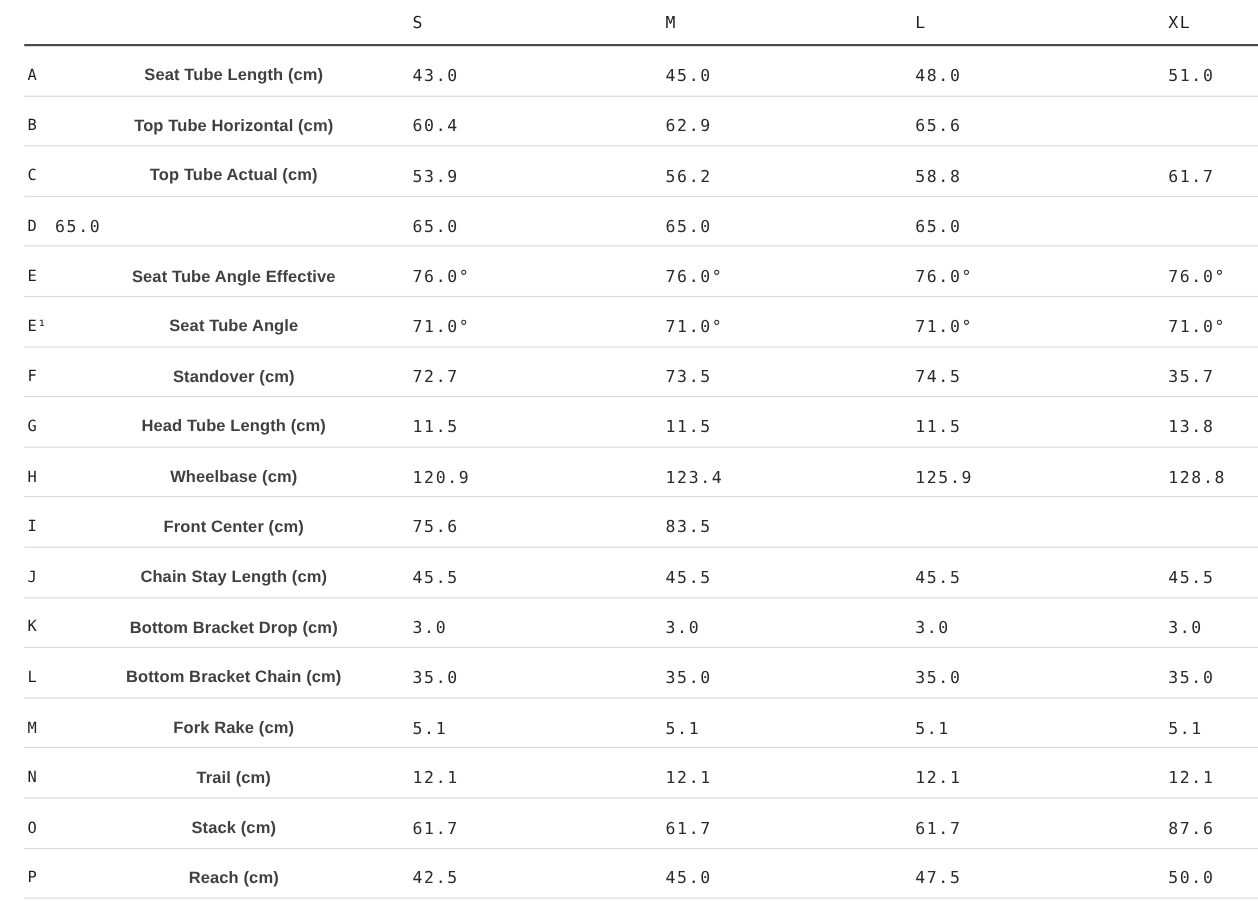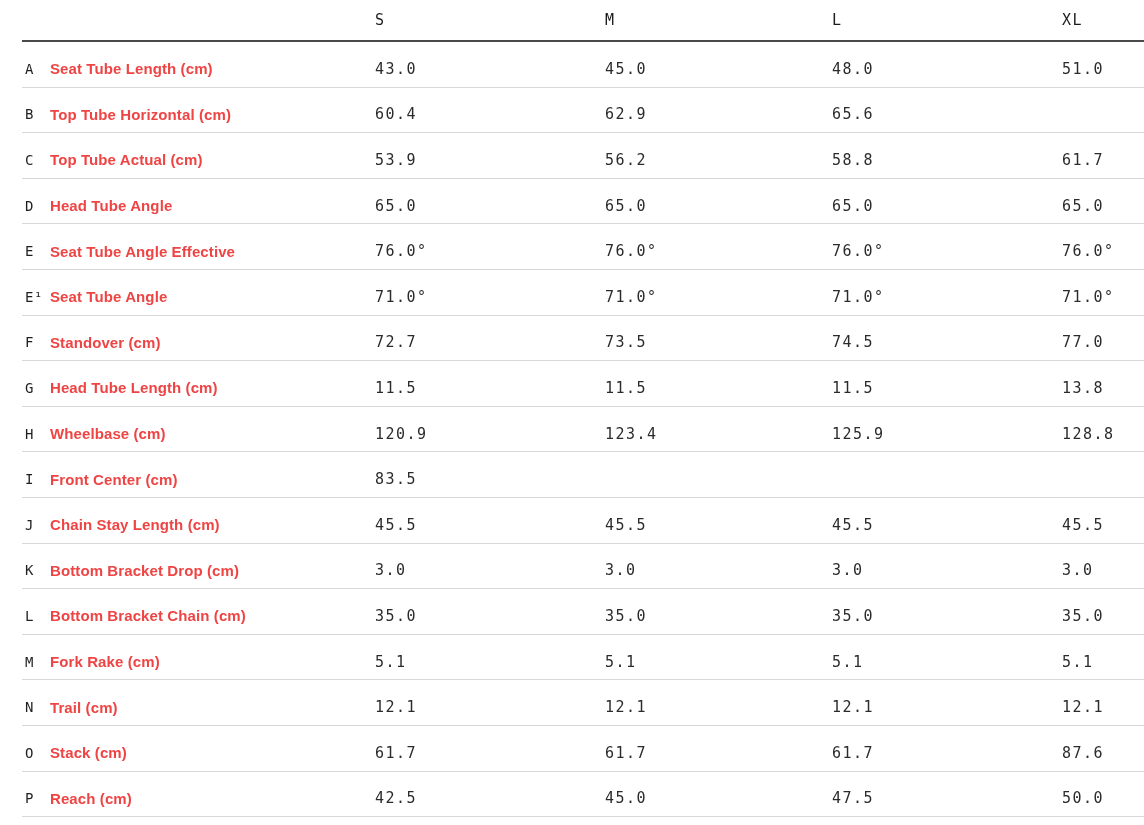--- a/index.html
+++ b/index.html
@@ -44,23 +44,24 @@
   }
   .row-letter {
     padding-left: 3px;
     font-size: 14px;
     color: #1f1f1f;
     letter-spacing: 0.5px;
   }
   .row-label {
     font-weight: 700;
     font-size: 15px;
-    color: #ef4444;
+    color: #404040;
     letter-spacing: 0.1px;
     white-space: nowrap;
+    text-align: center;
   }
 </style>
 </head>
 <body>
 
 <div class="geo-table">
 
   <div class="grid-row header-row">
     <div></div>
     <div></div>
@@ -92,21 +93,20 @@
     <div class="mono row-letter">C</div>
     <div class="row-label">Top Tube Actual (cm)</div>
     <div class="mono">53.9</div>
     <div class="mono">56.2</div>
     <div class="mono">58.8</div>
     <div class="mono">61.7</div>
   </div>
 
   <div class="grid-row data-row">
     <div class="mono row-letter">D</div>
-    <div class="row-label">Head Tube Angle</div>
     <div class="mono">65.0</div>
     <div class="mono">65.0</div>
     <div class="mono">65.0</div>
     <div class="mono">65.0</div>
   </div>
 
   <div class="grid-row data-row">
     <div class="mono row-letter">E</div>
     <div class="row-label">Seat Tube Angle Effective</div>
     <div class="mono">76.0°</div>
@@ -123,21 +123,21 @@
     <div class="mono">71.0°</div>
     <div class="mono">71.0°</div>
   </div>
 
   <div class="grid-row data-row">
     <div class="mono row-letter">F</div>
     <div class="row-label">Standover (cm)</div>
     <div class="mono">72.7</div>
     <div class="mono">73.5</div>
     <div class="mono">74.5</div>
-    <div class="mono">77.0</div>
+    <div class="mono">35.7</div>
   </div>
 
   <div class="grid-row data-row">
     <div class="mono row-letter">G</div>
     <div class="row-label">Head Tube Length (cm)</div>
     <div class="mono">11.5</div>
     <div class="mono">11.5</div>
     <div class="mono">11.5</div>
     <div class="mono">13.8</div>
   </div>
@@ -147,20 +147,21 @@
     <div class="row-label">Wheelbase (cm)</div>
     <div class="mono">120.9</div>
     <div class="mono">123.4</div>
     <div class="mono">125.9</div>
     <div class="mono">128.8</div>
   </div>
 
   <div class="grid-row data-row">
     <div class="mono row-letter">I</div>
     <div class="row-label">Front Center (cm)</div>
+    <div class="mono">75.6</div>
     <div class="mono">83.5</div>
   </div>
 
   <div class="grid-row data-row">
     <div class="mono row-letter">J</div>
     <div class="row-label">Chain Stay Length (cm)</div>
     <div class="mono">45.5</div>
     <div class="mono">45.5</div>
     <div class="mono">45.5</div>
     <div class="mono">45.5</div>

